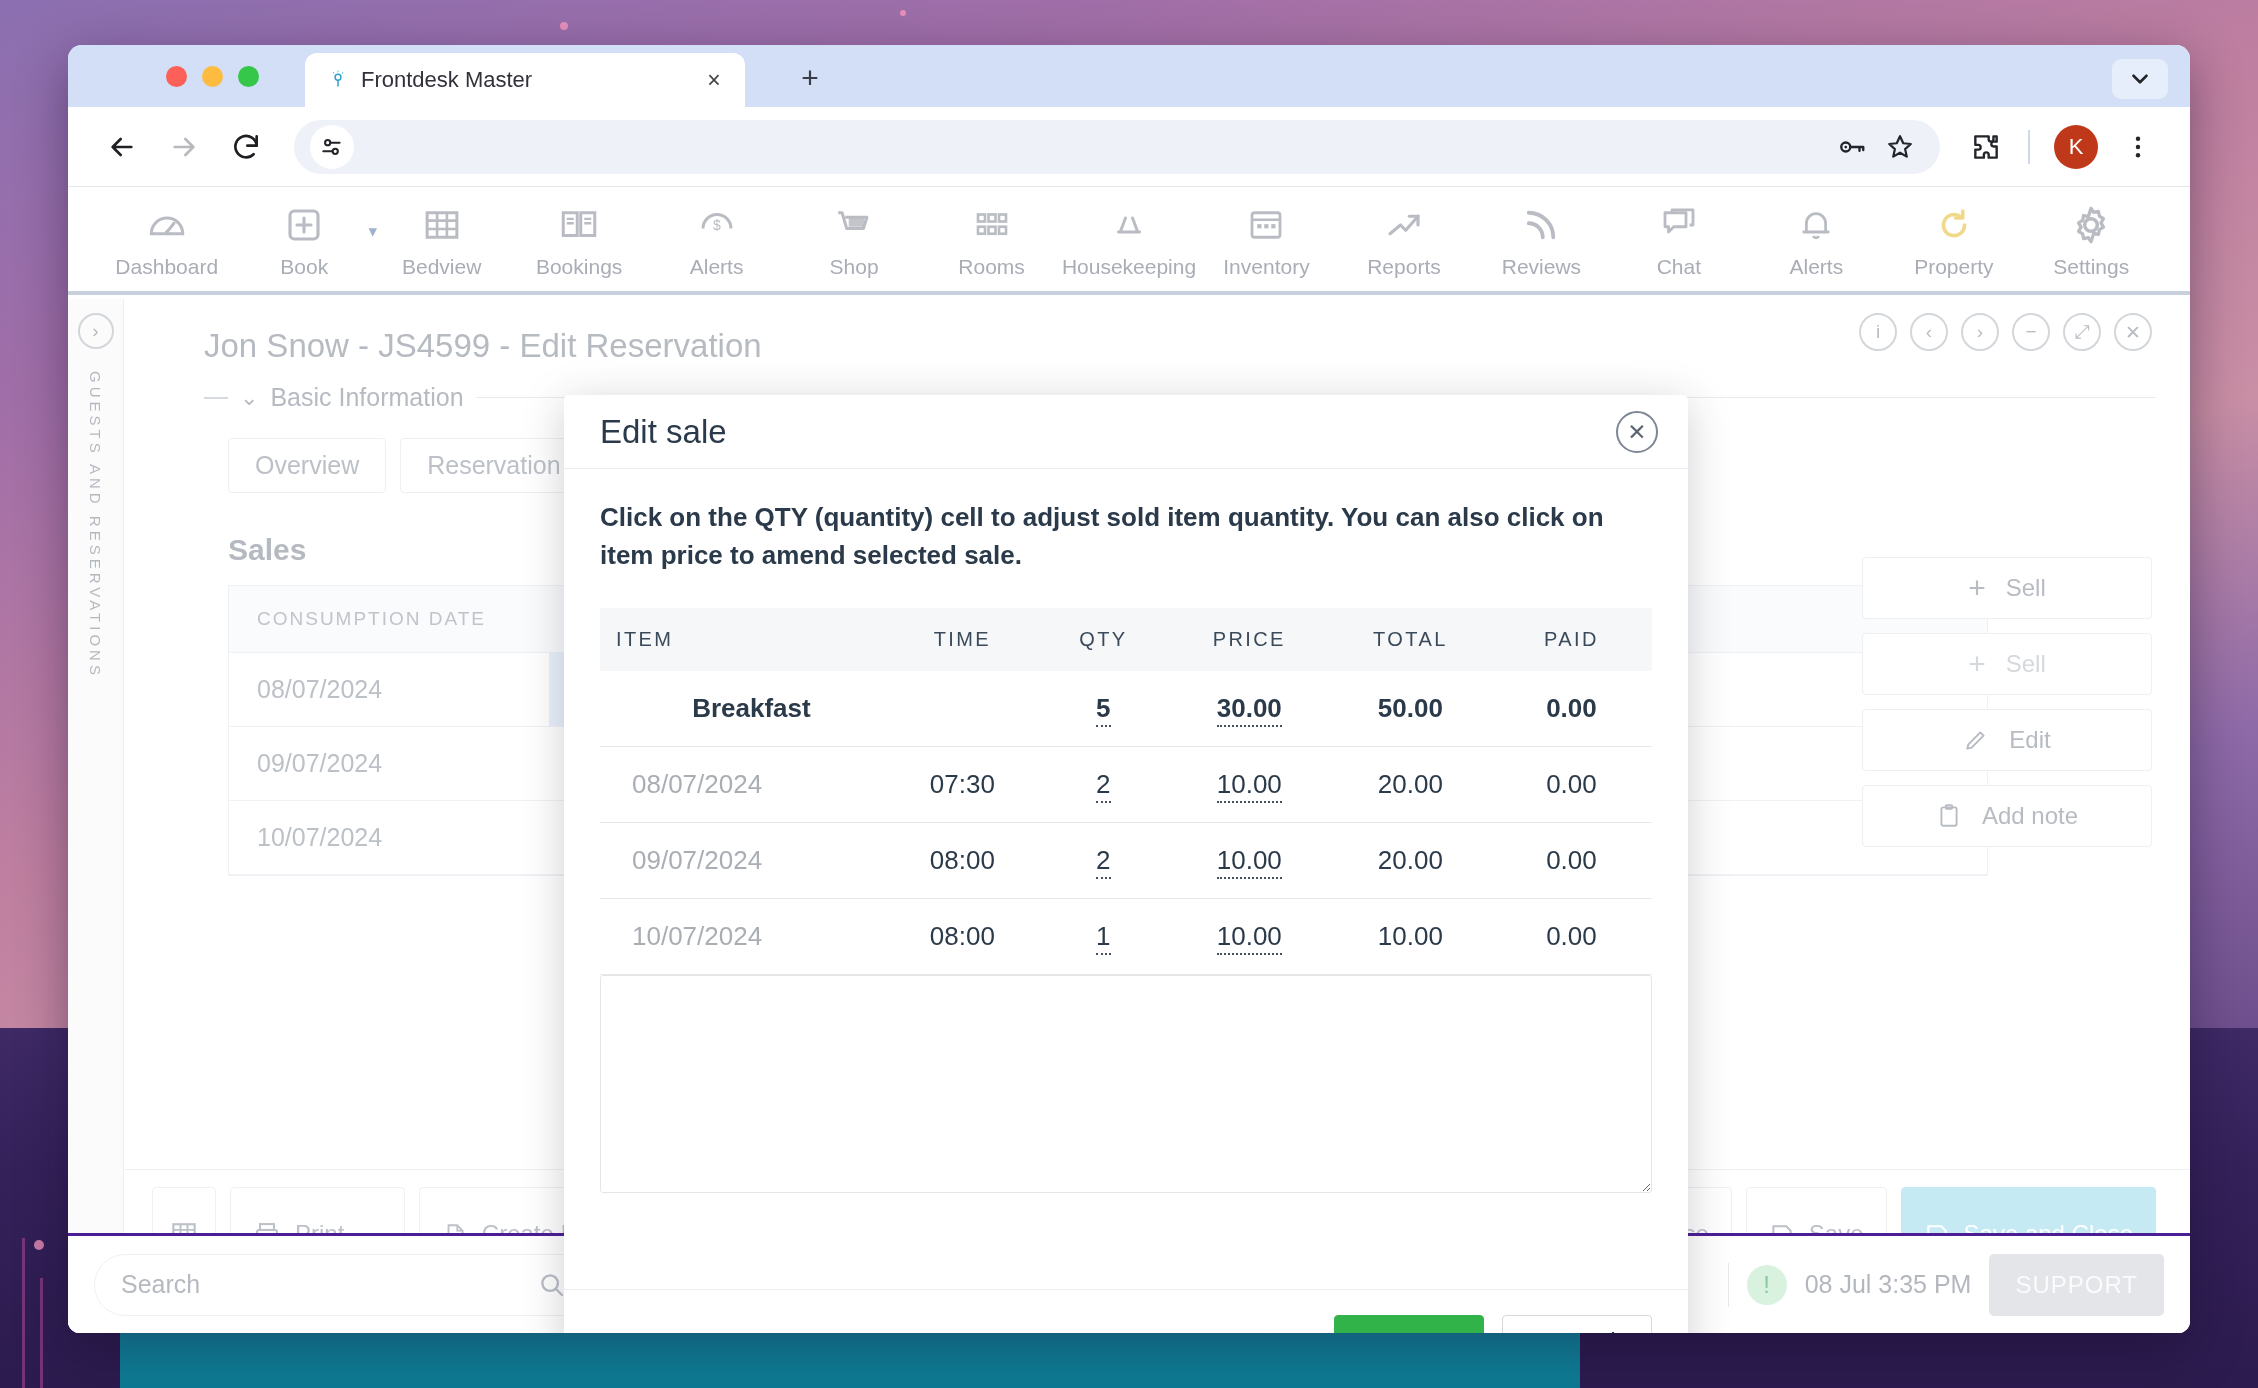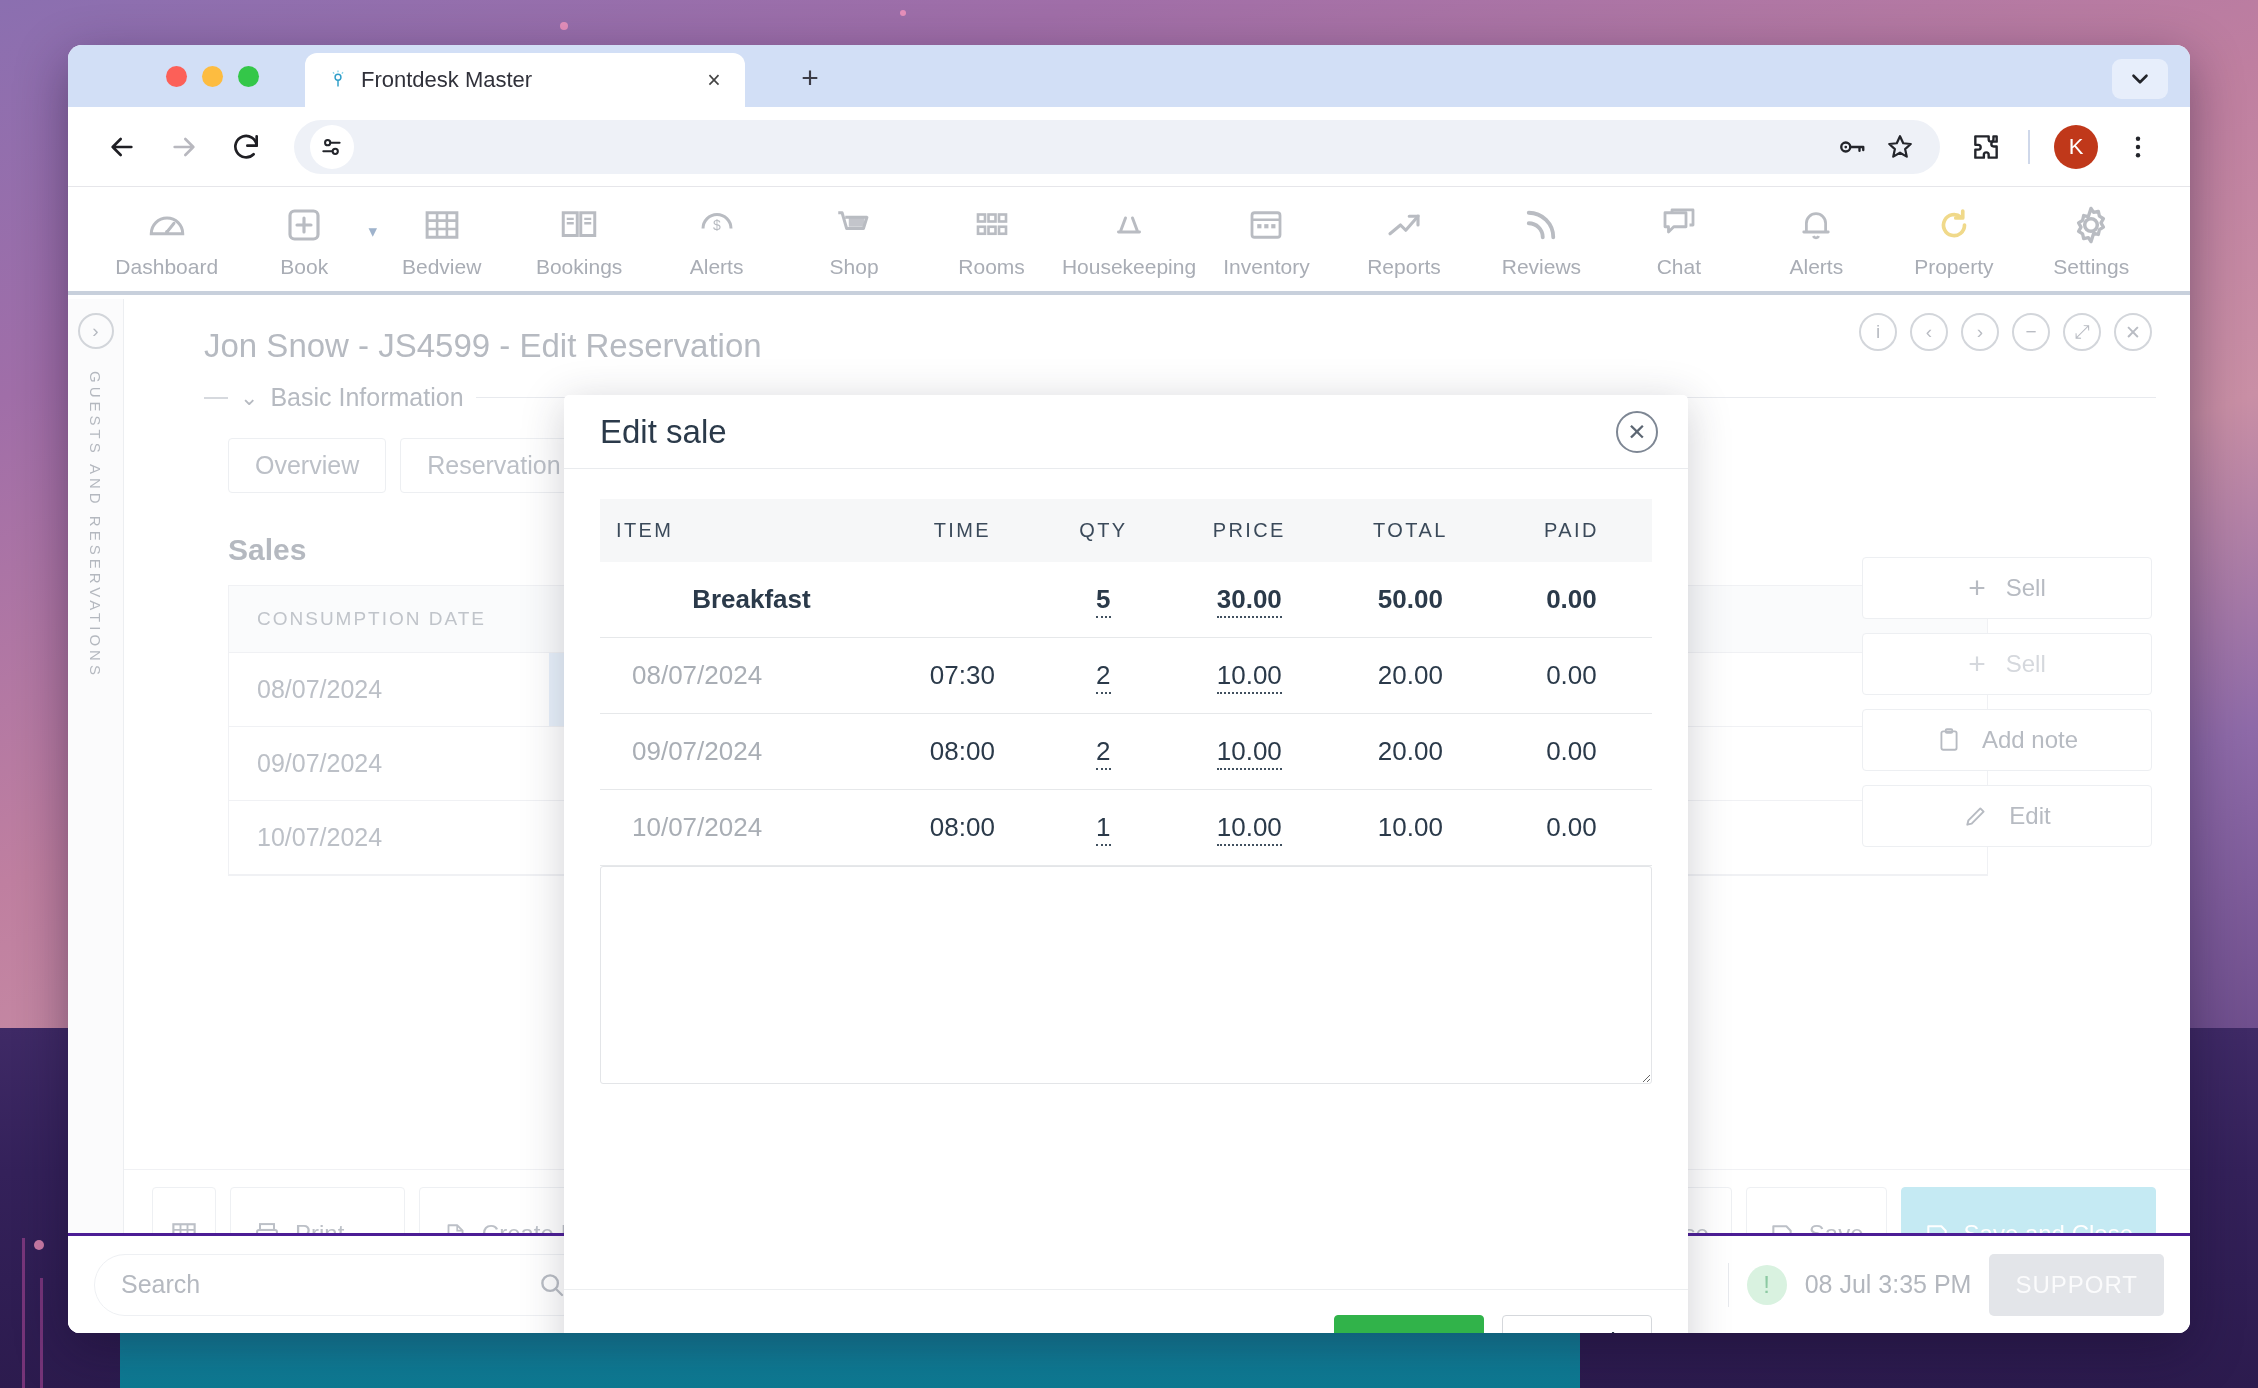--- a/index.html
+++ b/index.html
@@ -653,33 +653,33 @@
             <span style="font-size:30px;">+</span>
             <span>Sell</span>
           </div>
           <div class="act-btn dim">
             <span style="font-size:30px;">+</span>
             <span>Sell</span>
           </div>
           <div class="act-btn">
             <span>
               <svg width="26" height="26" viewBox="0 0 24 24">
+                  <path d="M4 20l1-4L16 5l3 3L8 19z" fill="none" stroke="currentColor" stroke-width="1.8" stroke-linejoin="round"></path>
+                </svg>
+            </span>
+            <span>Edit</span>
+          </div>
+          <div class="act-btn">
+            <span>
+              <svg width="26" height="26" viewBox="0 0 24 24">
                   <rect x="5" y="4" width="14" height="17" rx="1.6" fill="none" stroke="currentColor" stroke-width="1.7"></rect>
                   <rect x="9" y="2" width="6" height="3.4" rx="1" fill="none" stroke="currentColor" stroke-width="1.7"></rect>
                 </svg>
             </span>
             <span>Add note</span>
-          </div>
-          <div class="act-btn">
-            <span>
-              <svg width="26" height="26" viewBox="0 0 24 24">
-                  <path d="M4 20l1-4L16 5l3 3L8 19z" fill="none" stroke="currentColor" stroke-width="1.8" stroke-linejoin="round"></path>
-                </svg>
-            </span>
-            <span>Edit</span>
           </div>
         </div>
       </div>
 
       <div id="res-actionbar">
         <div class="ab-btn icononly">
           <svg width="30" height="30" viewBox="0 0 24 24">
               <rect x="3.5" y="5" width="17" height="14" fill="none" stroke="currentColor" stroke-width="1.7"></rect>
               <path d="M3.5 9.5h17M3.5 14.3h17M9.2 5v14M14.8 5v14" stroke="currentColor" stroke-width="1.5"></path>
             </svg>
@@ -798,20 +798,21 @@
       </div>
 
       <div id="modal-overlay">
         <div id="modal">
           <div id="modal-header">
             <span id="modal-title">Edit sale</span>
             <div id="modal-close">✕</div>
           </div>
 
           <div id="modal-body">
+            <div id="modal-instructions">Click on the QTY (quantity) cell to adjust sold item quantity. You can also click on item price to amend selected sale.</div>
 
             <table id="sale-table">
               <thead>
                 <tr>
                   <th class="left col-item">ITEM</th>
                   <th class="col-time">TIME</th>
                   <th class="col-qty">QTY</th>
                   <th class="col-price">PRICE</th>
                   <th class="col-total">TOTAL</th>
                   <th class="col-paid">PAID</th>

